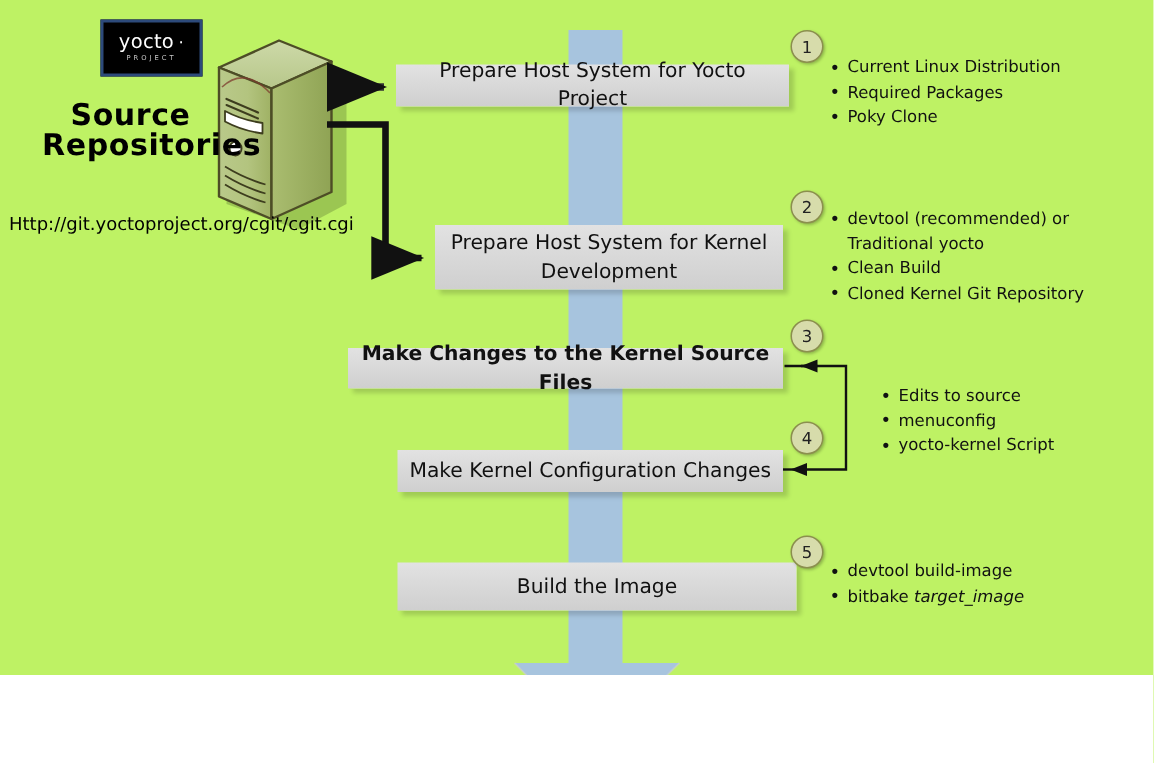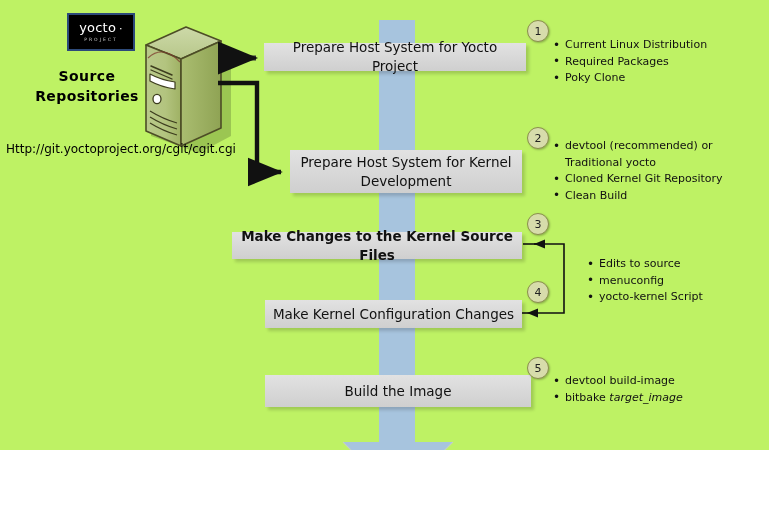--- a/index.html
+++ b/index.html
@@ -58,21 +58,21 @@
   }
 
   
   .src-label {
     position: absolute;
     left: 28px;
     top: 66px;
     width: 118px;
     text-align: center;
     font-weight: bold;
-    font-size: 14px;
+    font-size: 20px;
     line-height: 20px;
     letter-spacing: 0.4px;
     color: #000000;
   }
   .src-url {
     position: absolute;
     left: 6px;
     top: 142px;
     font-size: 12px;
     color: #000000;
@@ -273,22 +273,22 @@
 
   <ul class="blist" id="list1">
     <li>Current Linux Distribution</li>
     <li>Required Packages</li>
     <li>Poky Clone</li>
   </ul>
 
   <ul class="blist" id="list2">
     <li>devtool (recommended) or</li>
     <li class="cont">Traditional yocto</li>
+    <li>Clean Build</li>
     <li>Cloned Kernel Git Repository</li>
-    <li>Clean Build</li>
   </ul>
 
   <ul class="blist" id="list3">
     <li>Edits to source</li>
     <li>menuconfig</li>
     <li>yocto-kernel Script</li>
   </ul>
 
   <ul class="blist" id="list5">
     <li>devtool build-image</li>

